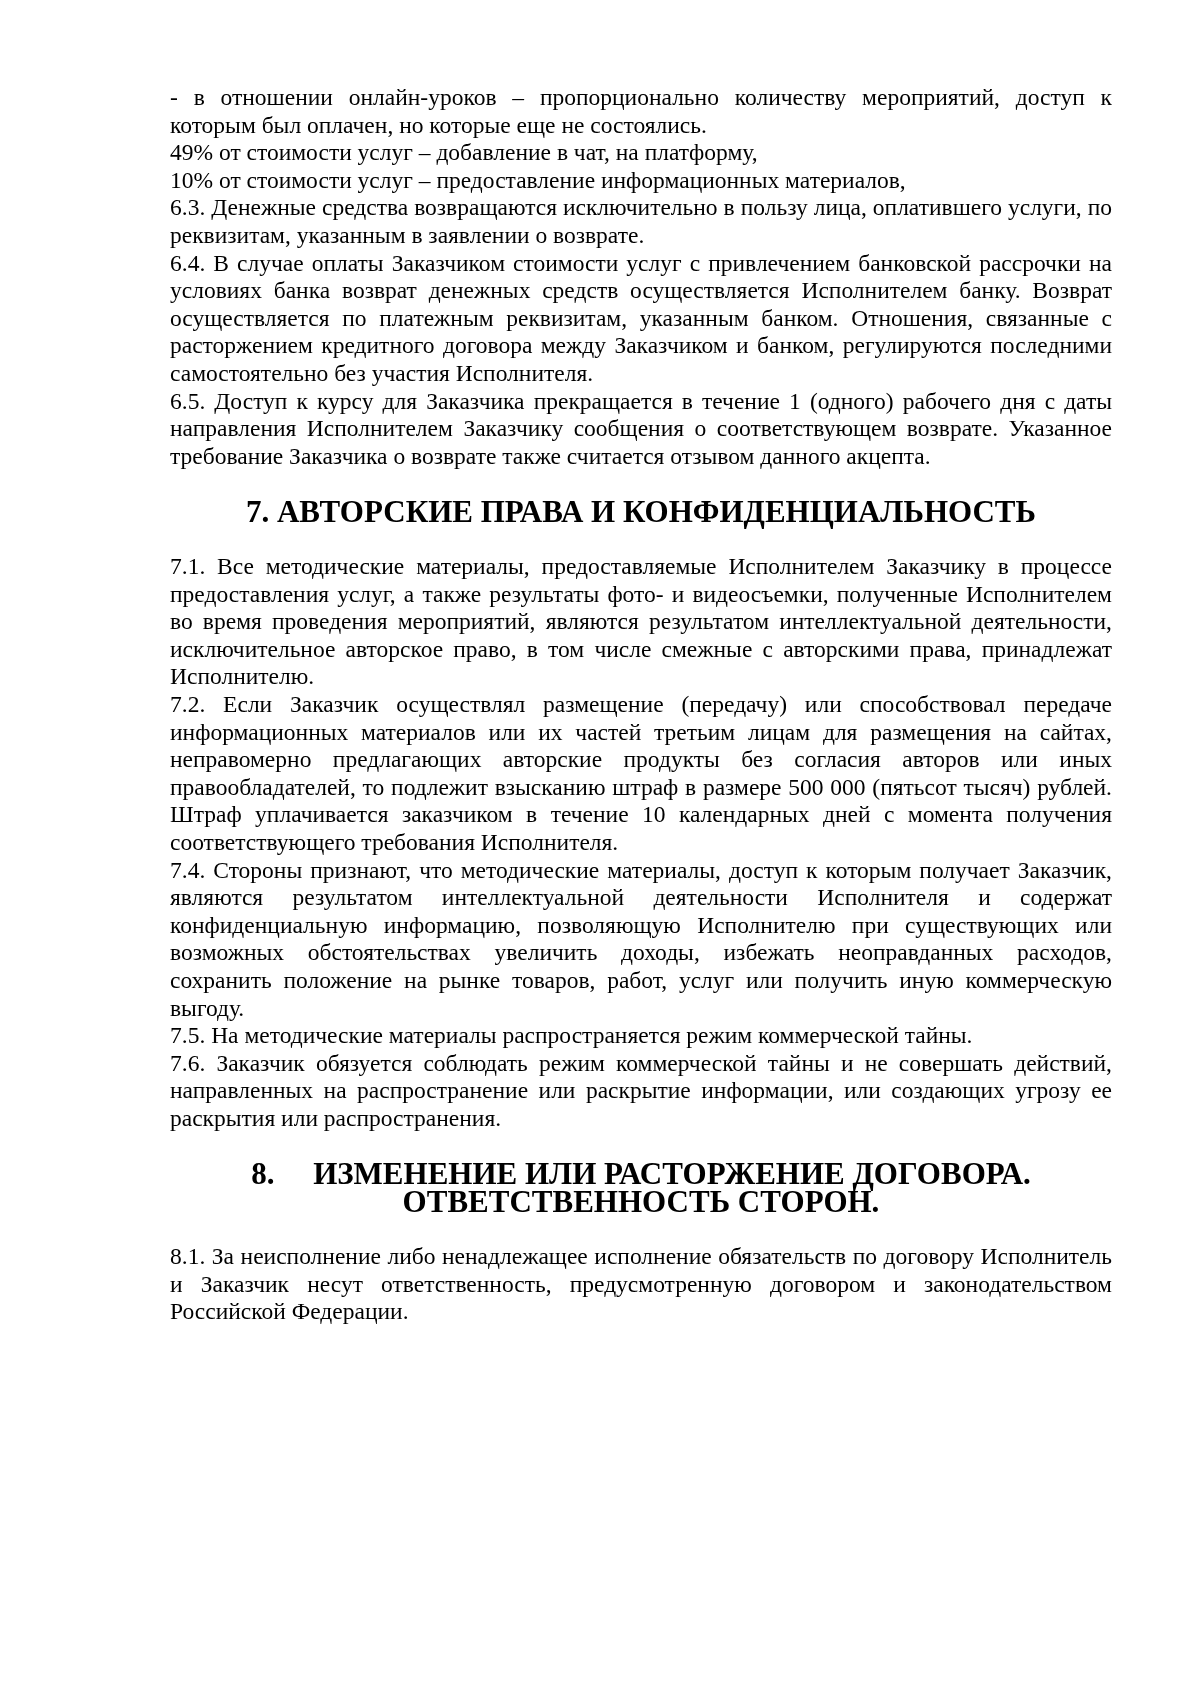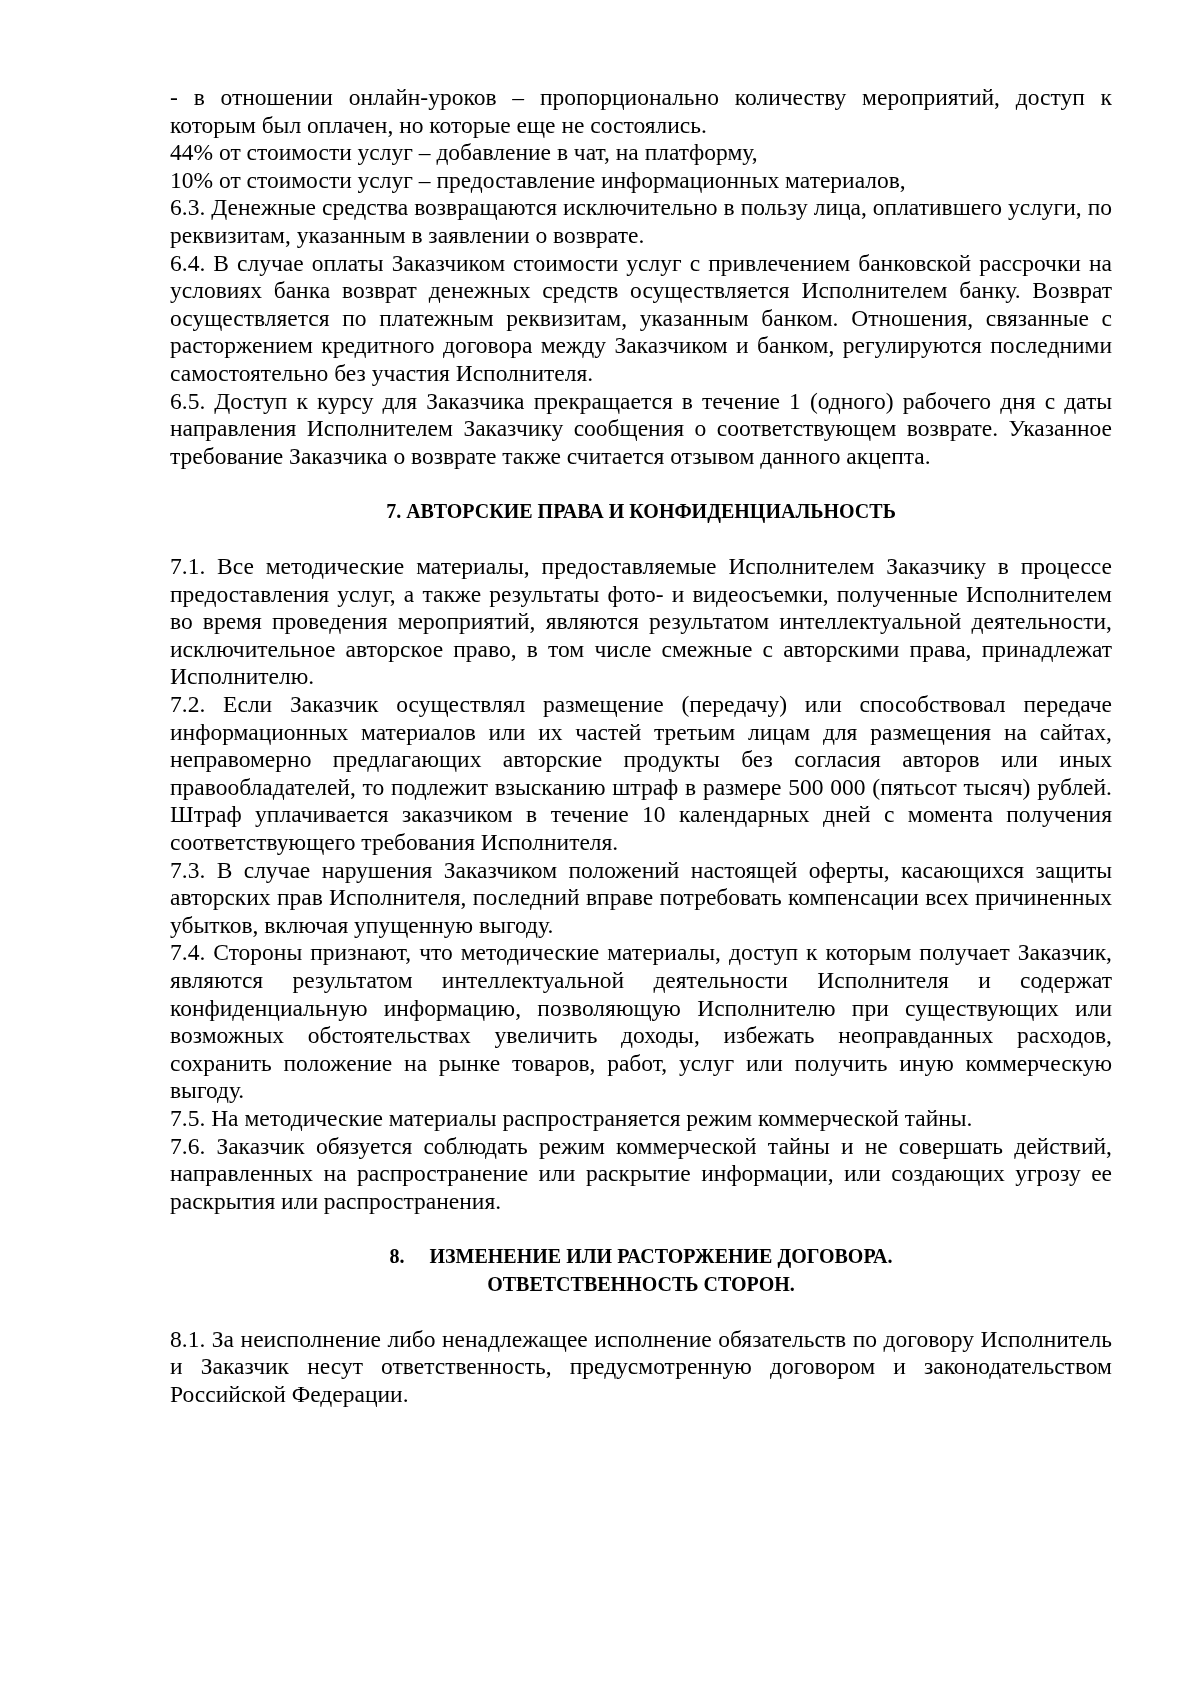--- a/index.html
+++ b/index.html
@@ -26,43 +26,42 @@
     text-align: justify;
   }
   .para {
     margin: 0;
     padding: 0;
     text-align: justify;
   }
   .heading {
     margin: 27.6px 0;
     padding: 0;
-    font-size: 20px;
+    font-size: 31px;
     line-height: 27.6px;
     font-weight: bold;
     text-align: center;
   }
 </style>
 </head>
 <body>
 
 <div class="page">
   <div class="content">
     <p class="para">- в отношении онлайн-уроков – пропорционально количеству мероприятий, доступ к которым был оплачен, но которые еще не состоялись.</p>
-    <p class="para">44% от стоимости услуг – добавление в чат, на платформу,</p>
+    <p class="para">49% от стоимости услуг – добавление в чат, на платформу,</p>
     <p class="para">10% от стоимости услуг – предоставление информационных материалов,</p>
     <p class="para">6.3. Денежные средства возвращаются исключительно в пользу лица, оплатившего услуги, по реквизитам, указанным в заявлении о возврате.</p>
     <p class="para">6.4. В случае оплаты Заказчиком стоимости услуг с привлечением банковской рассрочки на условиях банка возврат денежных средств осуществляется Исполнителем банку. Возврат осуществляется по платежным реквизитам, указанным банком. Отношения, связанные с расторжением кредитного договора между Заказчиком и банком, регулируются последними самостоятельно без участия Исполнителя.</p>
     <p class="para">6.5. Доступ к курсу для Заказчика прекращается в течение 1 (одного) рабочего дня с даты направления Исполнителем Заказчику сообщения о соответствующем возврате. Указанное требование Заказчика о возврате также считается отзывом данного акцепта.</p>
 
     <h2 class="heading">7. АВТОРСКИЕ ПРАВА И КОНФИДЕНЦИАЛЬНОСТЬ</h2>
 
     <p class="para">7.1. Все методические материалы, предоставляемые Исполнителем Заказчику в процессе предоставления услуг, а также результаты фото- и видеосъемки, полученные Исполнителем во время проведения мероприятий, являются результатом интеллектуальной деятельности, исключительное авторское право, в том числе смежные с авторскими права, принадлежат Исполнителю.</p>
     <p class="para">7.2. Если Заказчик осуществлял размещение (передачу) или способствовал передаче информационных материалов или их частей третьим лицам для размещения на сайтах, неправомерно предлагающих авторские продукты без согласия авторов или иных правообладателей, то подлежит взысканию штраф в размере 500&nbsp;000 (пятьсот тысяч) рублей. Штраф уплачивается заказчиком в течение 10 календарных дней с момента получения соответствующего требования Исполнителя.</p>
-    <p class="para">7.3. В случае нарушения Заказчиком положений настоящей оферты, касающихся защиты авторских прав Исполнителя, последний вправе потребовать компенсации всех причиненных убытков, включая упущенную выгоду.</p>
     <p class="para">7.4. Стороны признают, что методические материалы, доступ к которым получает Заказчик, являются результатом интеллектуальной деятельности Исполнителя и содержат конфиденциальную информацию, позволяющую Исполнителю при существующих или возможных обстоятельствах увеличить доходы, избежать неоправданных расходов, сохранить положение на рынке товаров, работ, услуг или получить иную коммерческую выгоду.</p>
     <p class="para">7.5. На методические материалы распространяется режим коммерческой тайны.</p>
     <p class="para">7.6. Заказчик обязуется соблюдать режим коммерческой тайны и не совершать действий, направленных на распространение или раскрытие информации, или создающих угрозу ее раскрытия или распространения.</p>
 
     <h2 class="heading">
       <span>8.&nbsp;&nbsp;&nbsp;&nbsp;&nbsp;ИЗМЕНЕНИЕ ИЛИ РАСТОРЖЕНИЕ ДОГОВОРА.</span><br>
       <span>ОТВЕТСТВЕННОСТЬ СТОРОН.</span>
     </h2>
 
     <p class="para">8.1. За неисполнение либо ненадлежащее исполнение обязательств по договору Исполнитель и Заказчик несут ответственность, предусмотренную договором и законодательством Российской Федерации.</p>

